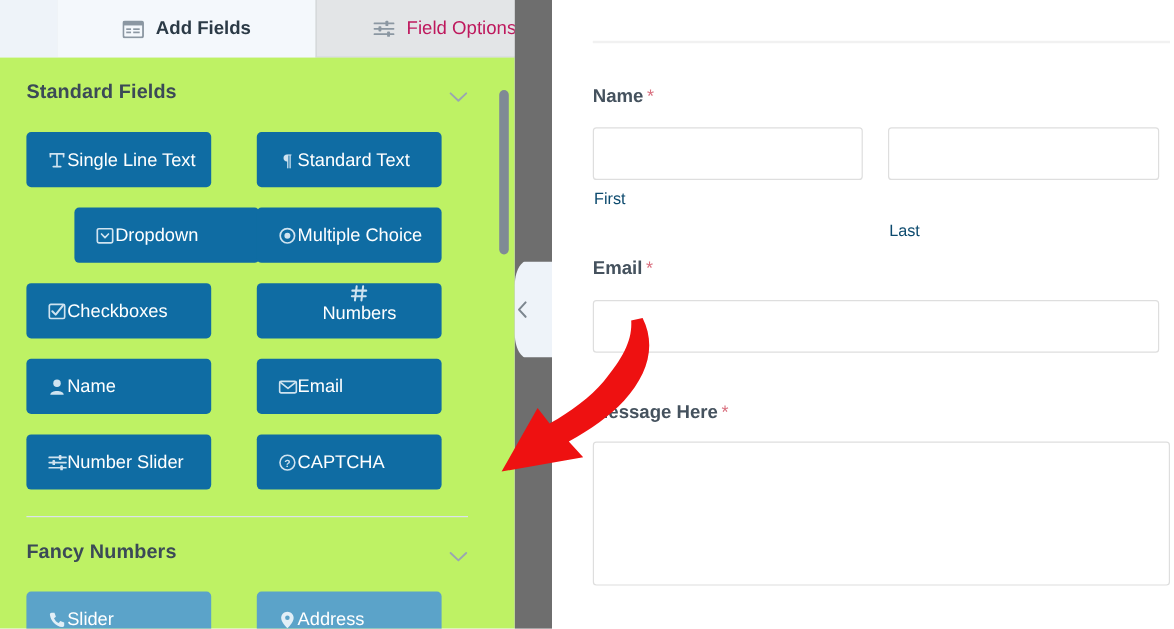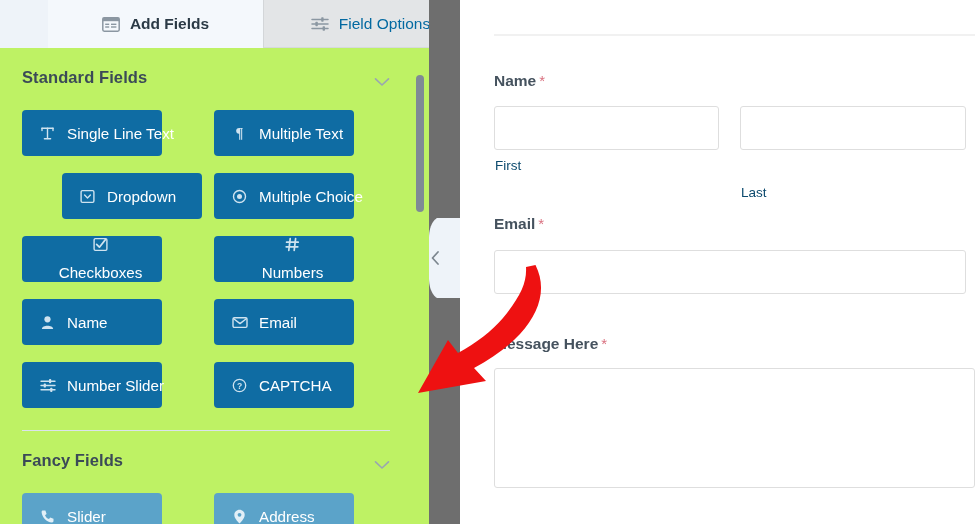--- a/index.html
+++ b/index.html
@@ -44,21 +44,21 @@
     margin-left: 48px;
   }
   .tab {
     flex: 0 0 215px;
     height: 48px;
     display: flex;
     align-items: center;
     justify-content: center;
     gap: 9px;
     font-size: 15.5px;
-    color: #0369a1;
+    color: #be185d;
     box-sizing: border-box;
     cursor: pointer;
     user-select: none;
   }
   .tab.active {
     background: #f4f8fc;
     color: #2b3a46;
     font-weight: bold;
   }
   .tab.inactive {
@@ -103,27 +103,26 @@
     letter-spacing: 0.1px;
   }
   .chev-down {
     width: 16px;
     height: 10px;
     color: #9aa6b1;
   }
 
   .fieldbtn {
     position: absolute;
-    width: 140px;
+    width: 154px;
     height: 46px;
     border-radius: 4px;
     background: #0f6ca3;
     display: flex;
     align-items: center;
-    gap: 11px;
     padding-left: 17px;
     box-sizing: border-box;
     color: #ffffff;
     font-size: 15.2px;
     cursor: move;
     user-select: none;
   }
   .fieldbtn.pro { background: #5ba3c9; }
   .fb-ico {
     width: 17px;
@@ -306,21 +305,21 @@
         </span>
         <span class="fb-label">Single Line Text</span>
       </div>
 
       <div class="fieldbtn" style="left:214px; top:62px;">
         <span class="fb-ico">
           <svg width="15" height="15" viewBox="0 0 15 15">
               <text x="7.5" y="12.4" font-family="Liberation Serif, serif" font-size="14.5" font-weight="bold" text-anchor="middle" fill="#cfe3f0">¶</text>
             </svg>
         </span>
-        <span class="fb-label">Multiple Text</span>
+        <span class="fb-label">Standard Text</span>
       </div>
 
       <div class="fieldbtn" style="left:22px;  top:125px;margin-left:40px;">
         <span class="fb-ico">
           <svg width="15" height="15" viewBox="0 0 15 15">
             <rect x="1.1" y="1.6" width="12.8" height="11.8" rx="1.3" fill="none" stroke="#cfe3f0" stroke-width="1.4"></rect>
             <polyline points="4.6,6 7.5,9 10.4,6" fill="none" stroke="#cfe3f0" stroke-width="1.4" stroke-linecap="round" stroke-linejoin="round"></polyline>
           </svg>
         </span>
         <span class="fb-label">Dropdown</span>
@@ -329,21 +328,21 @@
       <div class="fieldbtn" style="left:214px; top:125px;">
         <span class="fb-ico">
           <svg width="15" height="15" viewBox="0 0 15 15">
             <circle cx="7.5" cy="7.5" r="6" fill="none" stroke="#cfe3f0" stroke-width="1.4"></circle>
             <circle cx="7.5" cy="7.5" r="2.5" fill="#cfe3f0"></circle>
           </svg>
         </span>
         <span class="fb-label">Multiple Choice</span>
       </div>
 
-      <div class="fieldbtn" style="left:22px;  top:188px;flex-direction:column;">
+      <div class="fieldbtn" style="left:22px;  top:188px;">
         <span class="fb-ico">
           <svg width="15" height="15" viewBox="0 0 15 15">
             <rect x="1.1" y="1.6" width="12.8" height="11.8" rx="1.3" fill="none" stroke="#cfe3f0" stroke-width="1.4"></rect>
             <polyline points="3.6,7.4 6.4,10.2 12.4,2.6" fill="none" stroke="#cfe3f0" stroke-width="1.7" stroke-linecap="round" stroke-linejoin="round"></polyline>
           </svg>
         </span>
         <span class="fb-label">Checkboxes</span>
       </div>
 
       <div class="fieldbtn" style="left:214px; top:188px;flex-direction:column;">
@@ -404,21 +403,21 @@
             <circle cx="7.5" cy="7.5" r="6.2" fill="none" stroke="#cfe3f0" stroke-width="1.3"></circle>
             <text x="7.5" y="11" font-family="Liberation Sans, sans-serif" font-size="8.6" font-weight="bold" text-anchor="middle" fill="#cfe3f0">?</text>
           </svg>
         </span>
         <span class="fb-label">CAPTCHA</span>
       </div>
 
       <div class="section-divider" style="top:382px;"></div>
 
       <div class="section-head" style="top:403px;">
-        <span class="section-title">Fancy Fields</span>
+        <span class="section-title">Fancy Numbers</span>
         <span class="chev-down">
           <svg width="16" height="10" viewBox="0 0 16 10">
             <polyline points="1.5,1.8 8,8 14.5,1.8" fill="none" stroke="#9aa6b1" stroke-width="1.6" stroke-linecap="round" stroke-linejoin="round"></polyline>
           </svg>
         </span>
       </div>
 
       <div class="fieldbtn pro" style="left:22px;  top:445px;">
         <span class="fb-ico">
           <svg width="15" height="15" viewBox="0 0 15 15">

